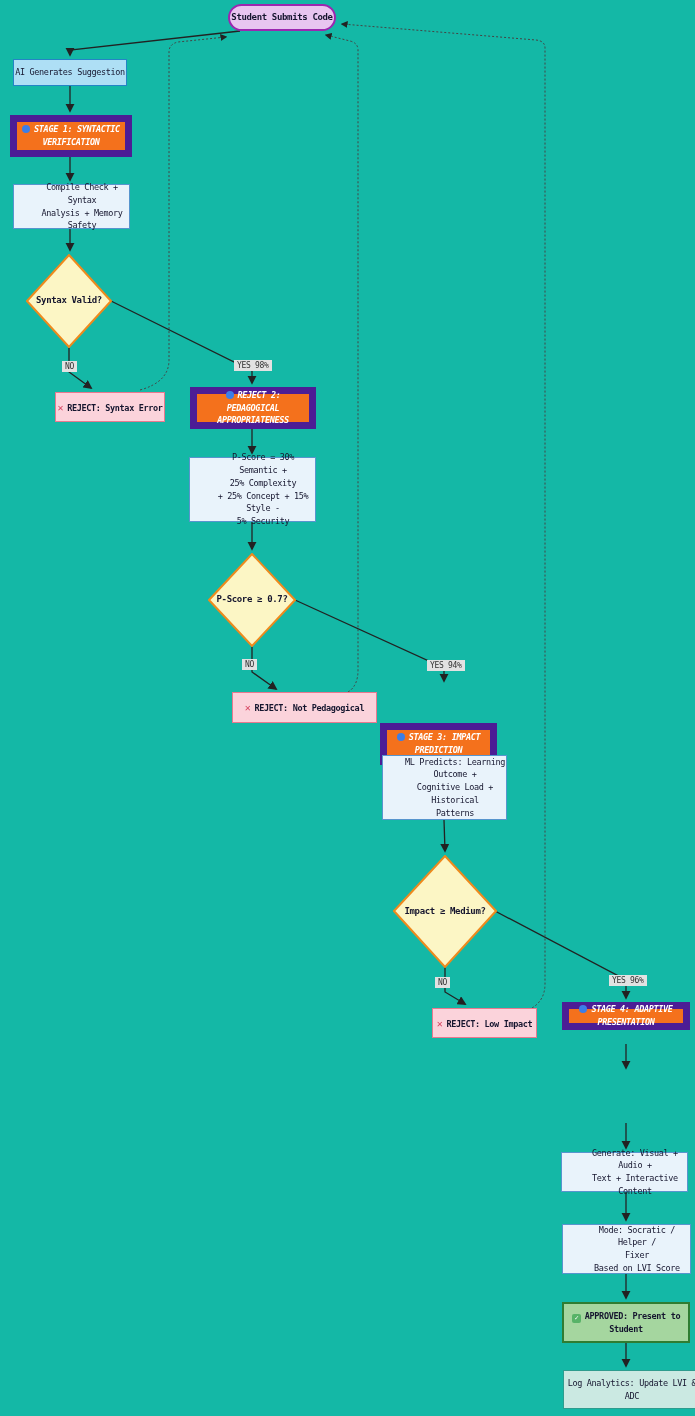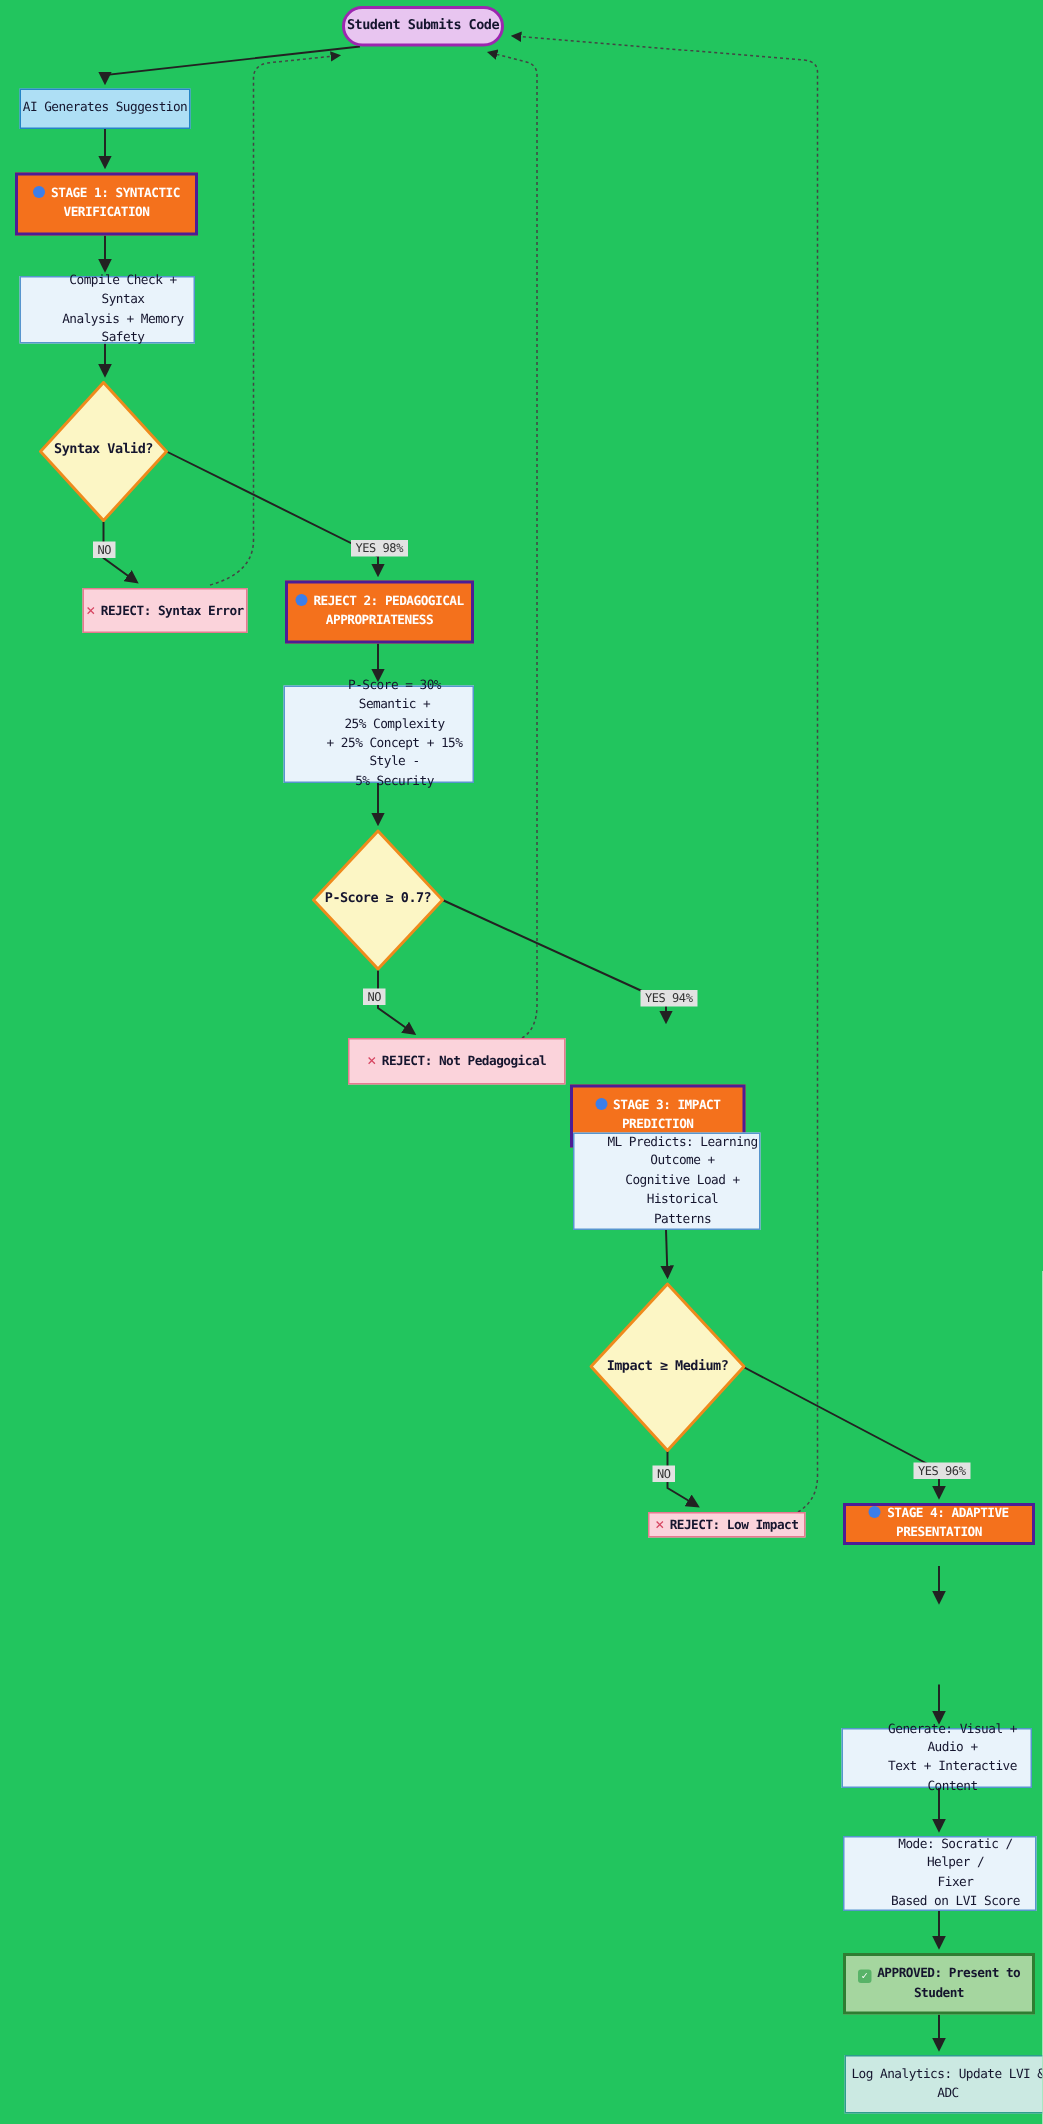--- a/index.html
+++ b/index.html
@@ -1,25 +1,25 @@
 <!DOCTYPE html>
 <html><head>
 <meta charset="utf-8">
 <style>
   html,body{margin:0;padding:0;background:#ffffff;}
-  #canvas{position:relative;width:695px;height:1416px;background:#22c55e;overflow:hidden;
+  #canvas{position:relative;width:695px;height:1416px;background:#14b8a6;overflow:hidden;
           font-family:"DejaVu Sans Mono","Liberation Mono",monospace;color:#15152e;}
   svg.edges{position:absolute;left:0;top:0;z-index:1;}
   .node{position:absolute;box-sizing:border-box;display:flex;align-items:center;justify-content:center;
         text-align:center;z-index:2;font-size:8.5px;letter-spacing:-0.35px;line-height:1.5;}
   .node .lbl{white-space:pre-line;position:relative;}
   .stadium{background:#e8c5f0;border:2px solid #9c27b0;border-radius:14px;font-weight:bold;font-size:9px;}
   .blue{background:#aedff5;border:1.5px solid #2484c6;}
   .lightblue{background:#e9f3fb;border:1.5px solid #5795ce;padding-left:21px;}
-  .stage{background:#f4711c;border:2px solid #4c1d95;color:#ffffff;font-weight:bold;}
+  .stage{background:#f4711c;border:7px solid #4c1d95;color:#ffffff;font-weight:bold;font-style:italic;}
   .reject{background:#fbd3db;border:1.5px solid #e8798f;font-weight:bold;}
   .green{background:#a5d69f;border:2px solid #2f7d32;font-weight:bold;}
   .teal{background:#cbe9e2;border:1.5px solid #2e9c8e;}
   .diamond{background:transparent;font-weight:bold;}
   .diamond svg{position:absolute;left:0;top:0;width:100%;height:100%;}
   .diamond polygon{fill:#fcf6c5;stroke:#ee8a1d;stroke-width:2;}
   .diamond .lbl{font-size:9px;}
   .dot{display:inline-block;width:8px;height:8px;border-radius:50%;background:#3c7ee8;
        margin-right:4px;vertical-align:-1px;}
   .xmark{display:inline-block;color:#d64561;font-weight:bold;margin-right:4px;font-size:10px;}
@@ -133,21 +133,21 @@
 Patterns</span>
   </div>
 
   <div class="node diamond" style="left:393px;top:855px;width:104px;height:113px">
     <svg viewBox="0 0 104 113" preserveAspectRatio="none">
       <polygon points="52,1 103,56 52,112 1,56"></polygon>
     </svg>
     <span class="lbl">Impact ≥ Medium?</span>
   </div>
 
-  <div class="node reject" style="left:432px;top:1008px;width:105px;height:17px">
+  <div class="node reject" style="left:432px;top:1008px;width:105px;height:30px">
     <span class="lbl"><span class="xmark">✕</span><span>REJECT: Low Impact</span></span>
   </div>
 
   <div class="node stage" style="left:562px;top:1002px;width:128px;height:28px">
     <span class="lbl"><span class="dot"></span><span>STAGE 4: ADAPTIVE
 PRESENTATION</span></span>
   </div>
 
 
   <div class="node lightblue" style="left:561px;top:1152px;width:127px;height:40px">

